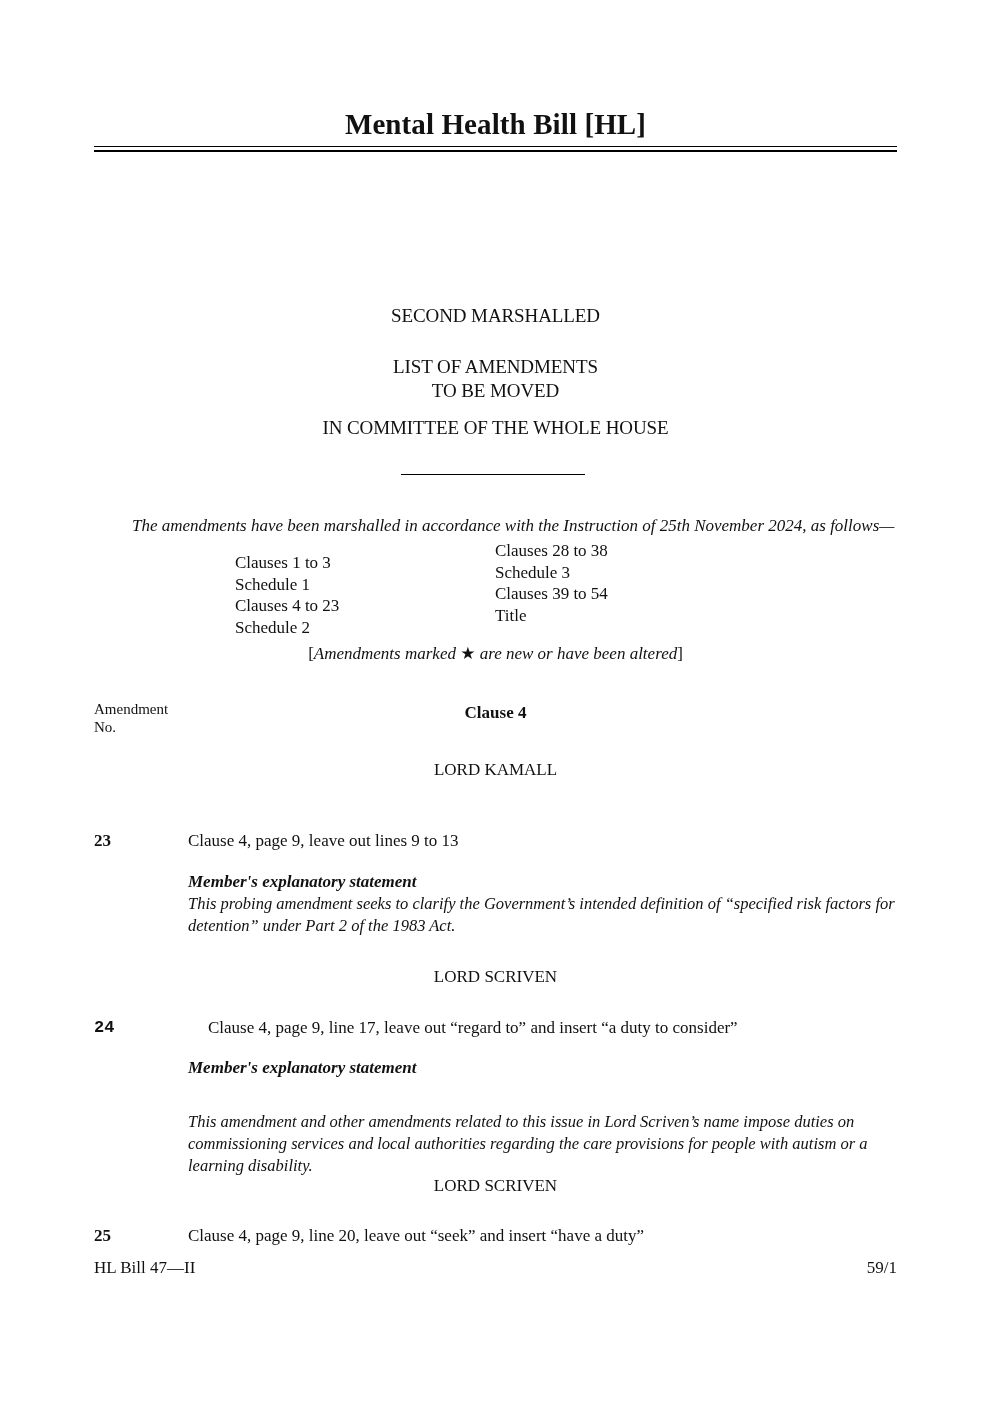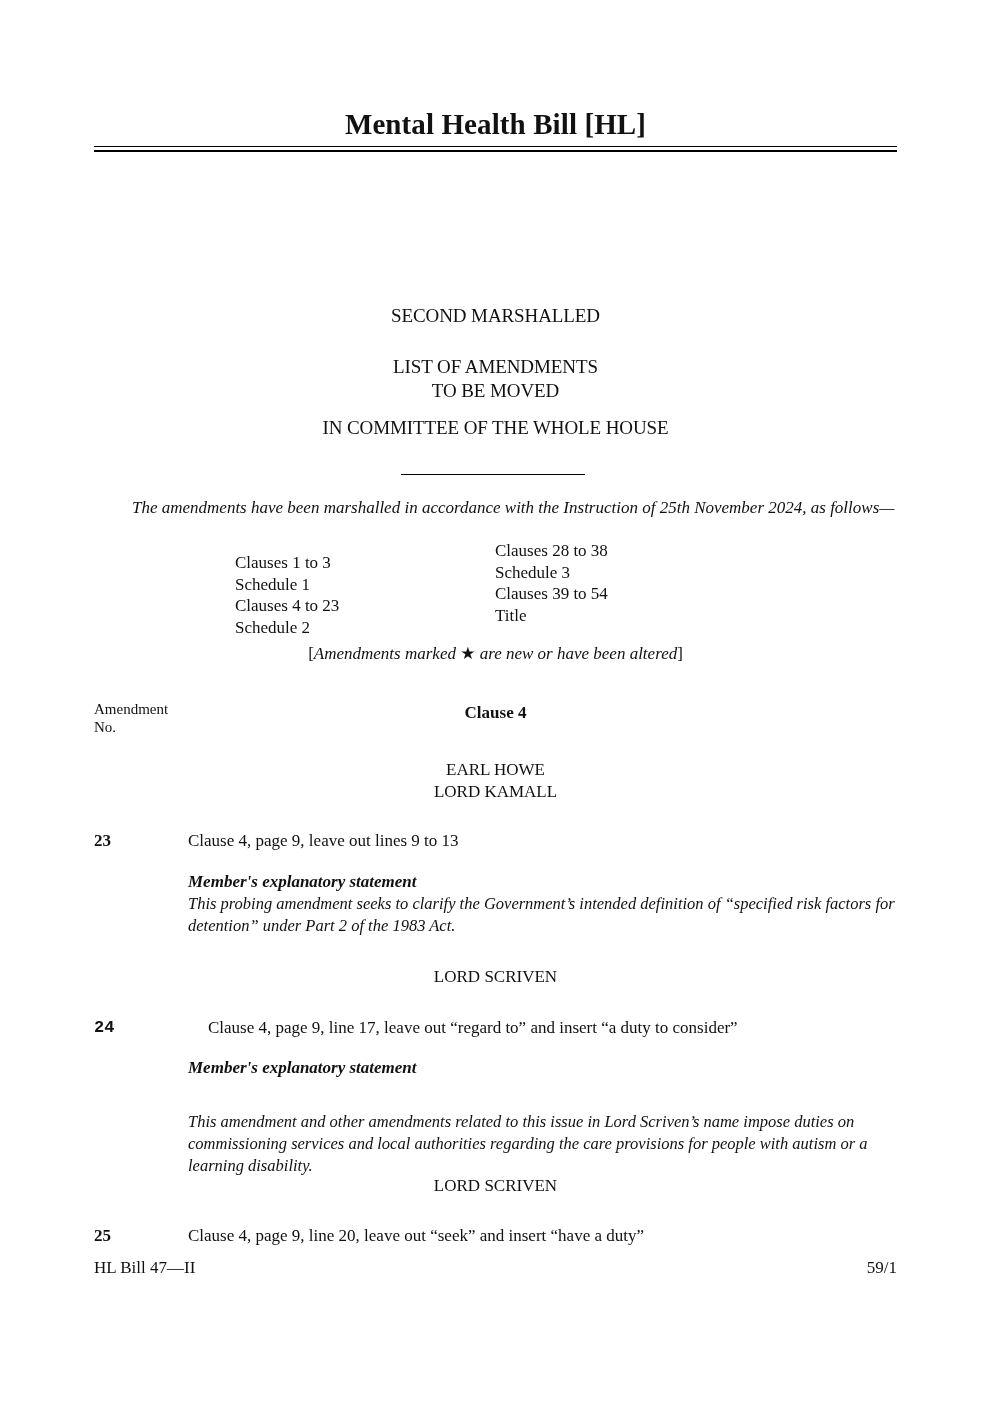--- a/index.html
+++ b/index.html
@@ -41,21 +41,21 @@
       font-size: 19px;
       letter-spacing: -0.1px;
     }
     .short-divider {
       left: 401px; width: 184px; top: 474px;
       height: 0; border-top: 1.2px solid #000;
     }
 
     
     .intro {
-      left: 94px; width: 803px; top: 497px;
+      left: 94px; width: 803px; top: 515px;
       font-size: 17px;
       font-style: italic;
       line-height: 22px;
       text-align: justify;
       text-indent: 38px;
     }
     .order-col {
       font-size: 17px;
       line-height: 21.5px;
     }
@@ -153,21 +153,20 @@
 
 <div class="abs star-note"><span>[</span><span class="it">Amendments marked </span><span>★</span><span class="it"> are new or have been altered</span><span>]</span></div>
 
 <div class="abs amend-no-label">
   <div>Amendment</div>
   <div>No.</div>
 </div>
 <div class="abs clause-heading">Clause 4</div>
 
 <div class="abs sponsor" style="top:759px;">
-  <div>EARL HOWE</div>
   <div>LORD KAMALL</div>
 </div>
 <div class="abs amend-number" style="top:831px;">23</div>
 <div class="abs amend-text" style="top:831px;">Clause 4, page 9, leave out lines 9 to 13</div>
 <div class="abs explan-heading" style="top:872px;">Member's explanatory statement</div>
 <div class="abs explan-body" style="top:893px;">This probing amendment seeks to clarify the Government’s intended definition of “specified risk factors for detention” under Part 2 of the 1983 Act.</div>
 
 <div class="abs sponsor" style="top:966px;">
   <div>LORD SCRIVEN</div>
 </div>

